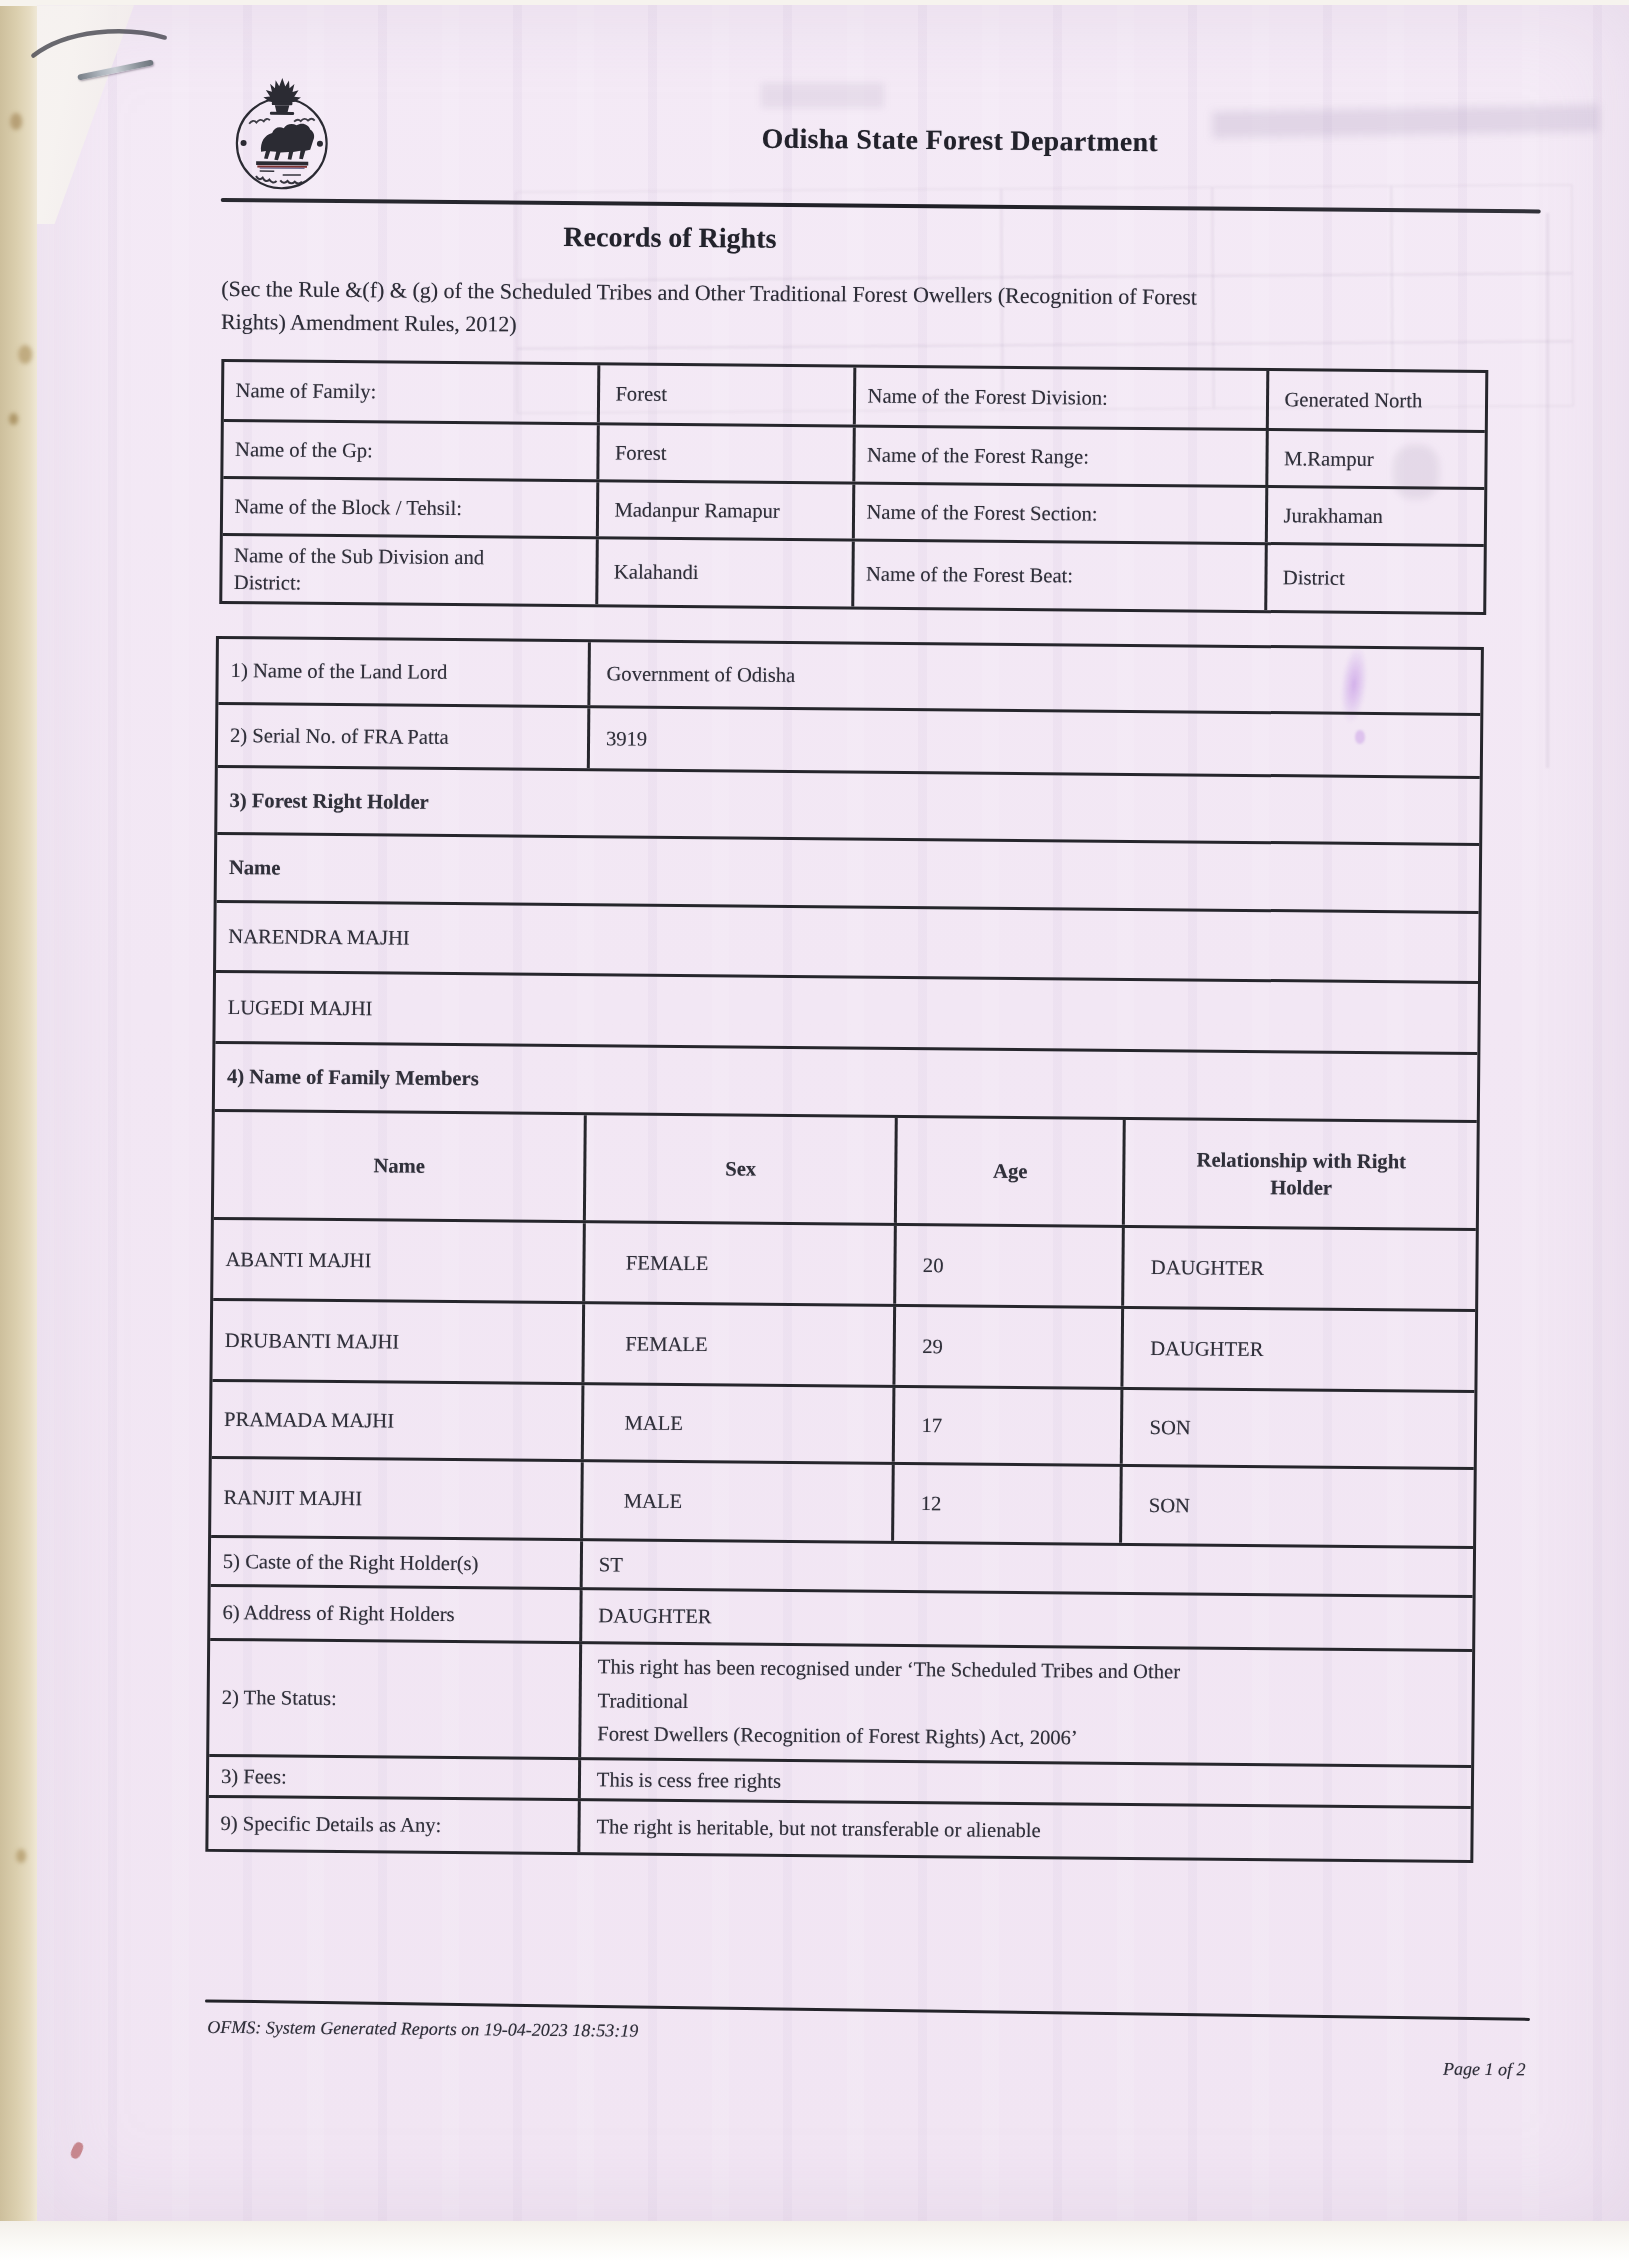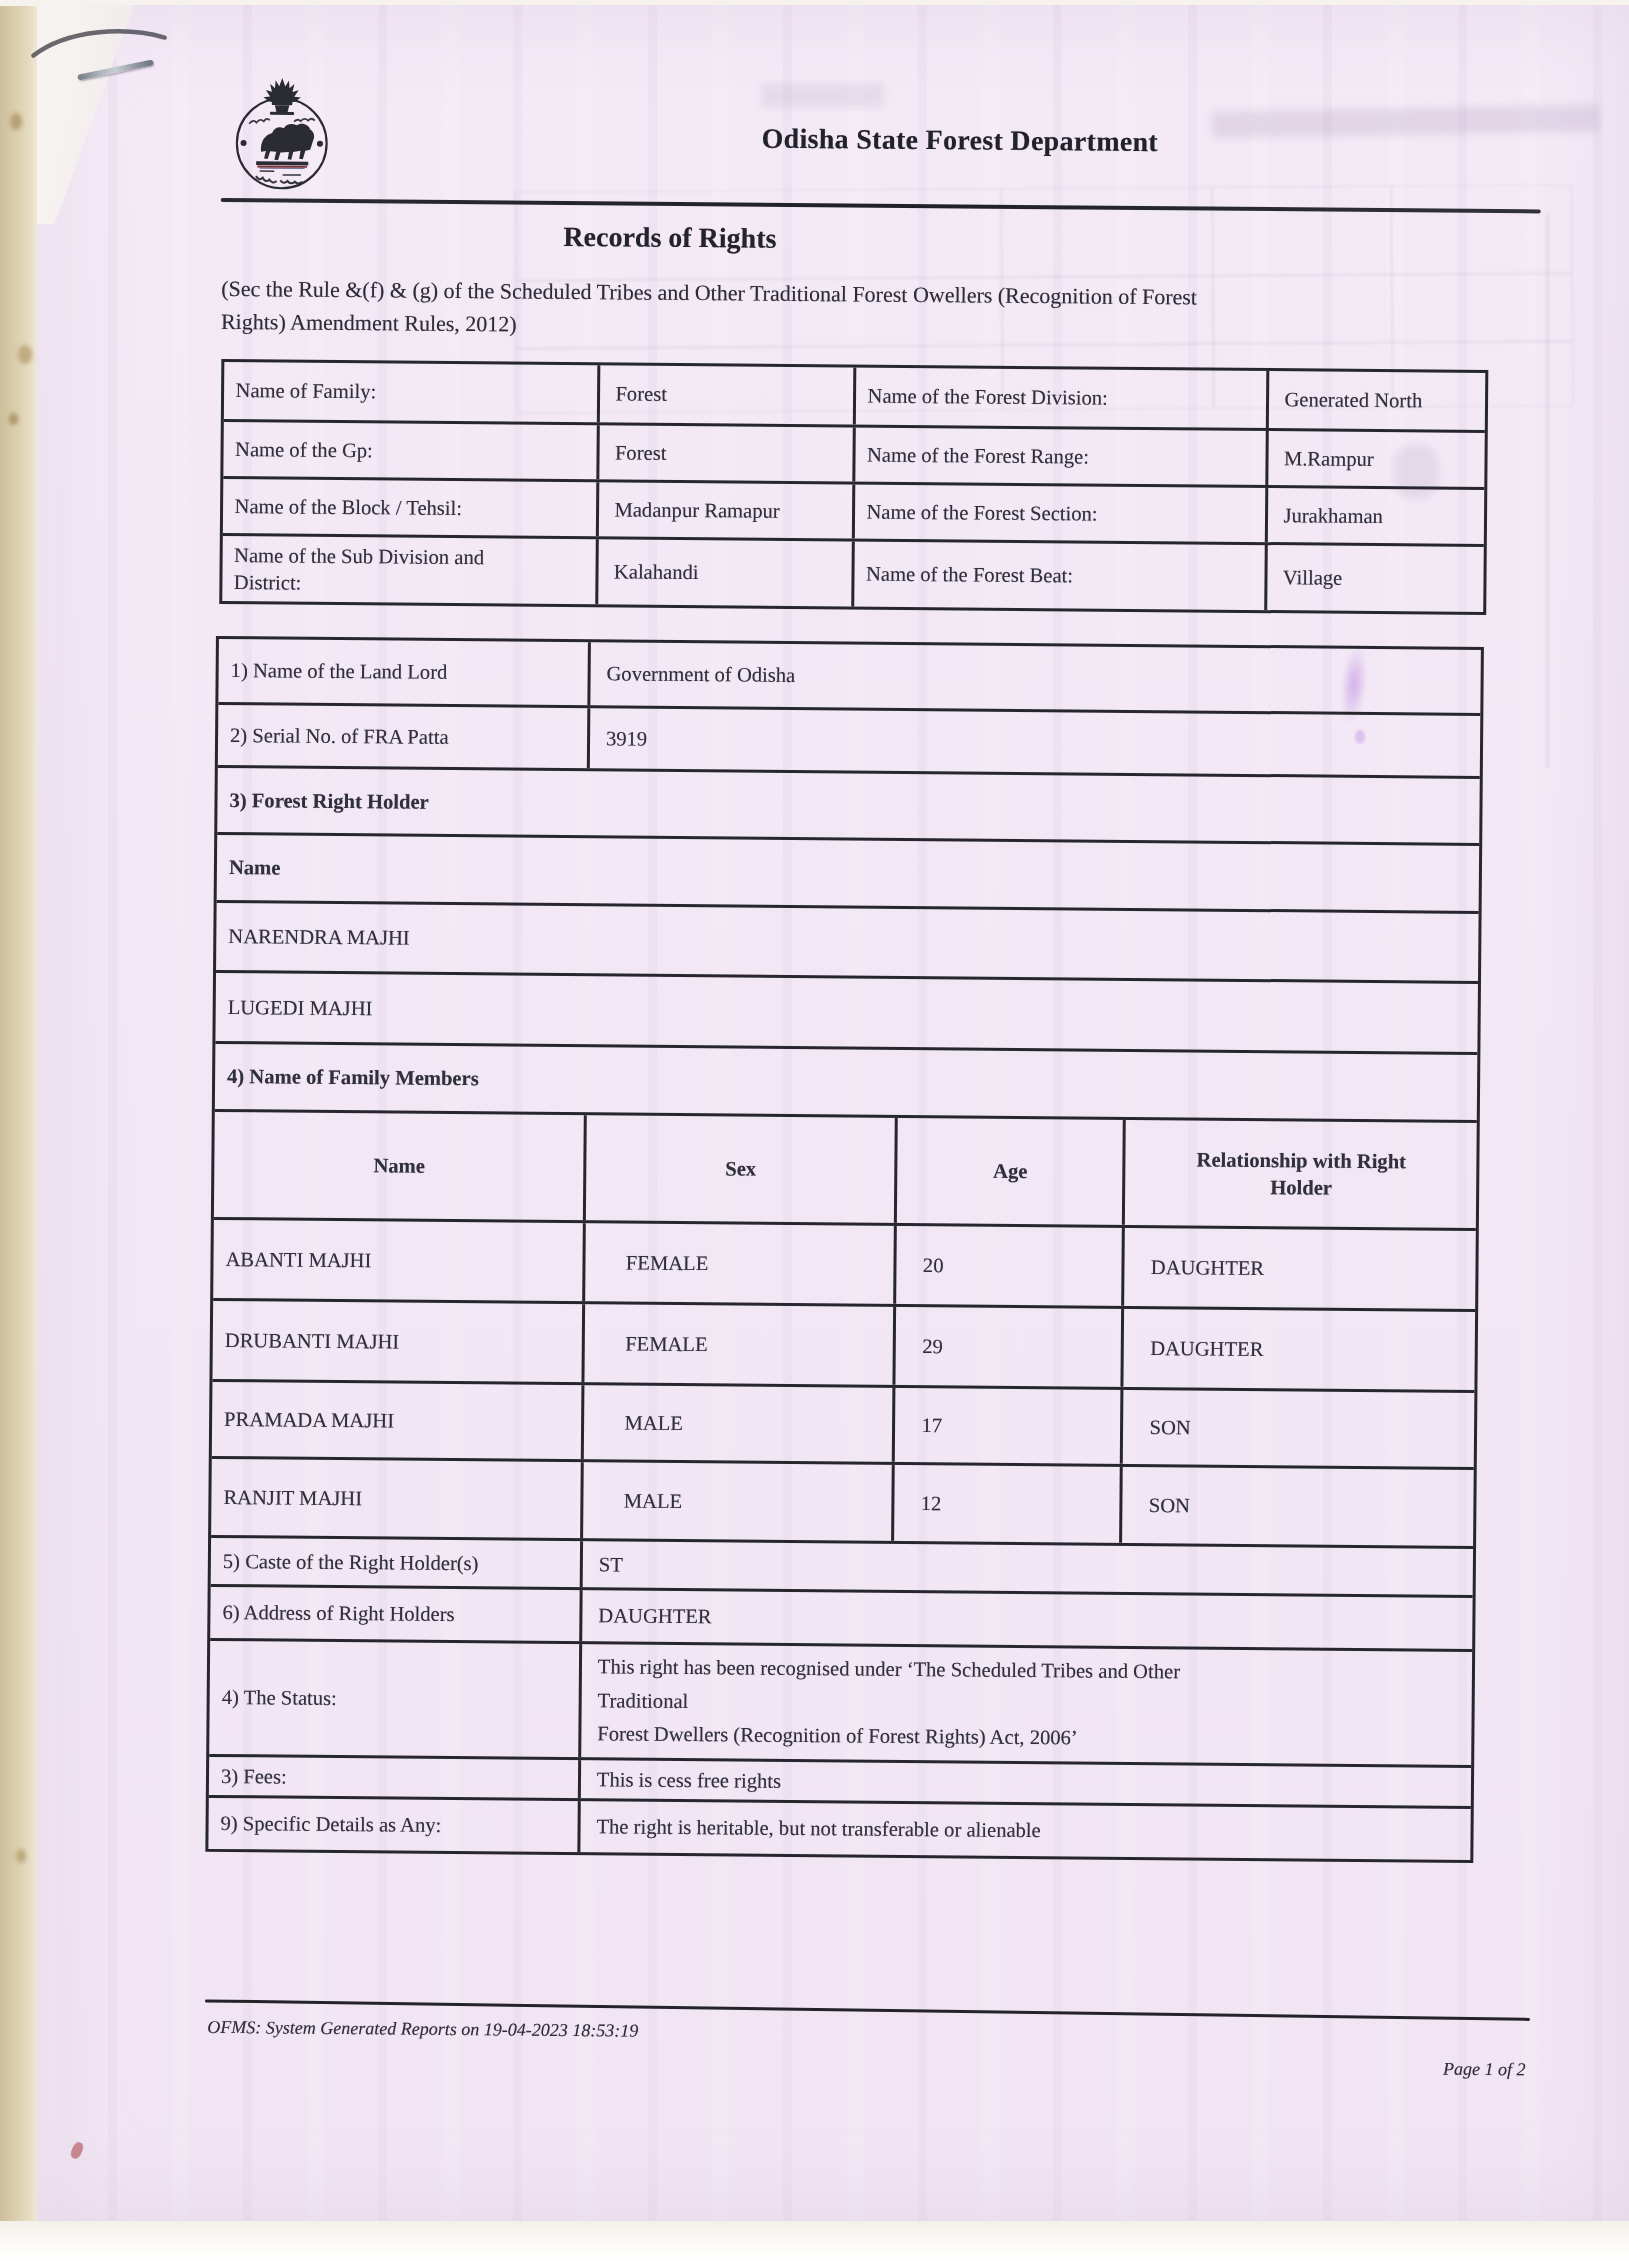--- a/index.html
+++ b/index.html
@@ -274,21 +274,21 @@
       <div class="cell lbl">
           <span>Name of the Sub Division and District:</span>
         </div>
       <div class="cell val">
           <span>Kalahandi</span>
         </div>
       <div class="cell lbl">
           <span>Name of the Forest Beat:</span>
         </div>
       <div class="cell val">
-          <span>Village</span>
+          <span>District</span>
         </div>
     </div>
   </div>
 
   <div class="tbl t2">
     <div class="row cols-2" style="min-height:63px;">
       <div class="cell">
           <span>1) Name of the Land Lord</span>
         </div>
       <div class="cell val">
@@ -412,21 +412,21 @@
     <div class="row cols-2" style="min-height:54px;">
       <div class="cell">
           <span>6) Address of Right Holders</span>
         </div>
       <div class="cell val">
           <span>DAUGHTER</span>
         </div>
     </div>
     <div class="row cols-2" style="min-height:116px;">
       <div class="cell">
-          <span>4) The Status:</span>
+          <span>2) The Status:</span>
         </div>
       <div class="cell val">
         <span class="status-lines">
           <span style="display:block;">This right has been recognised under ‘The Scheduled Tribes and Other</span>
           <span style="display:block;">Traditional</span>
           <span style="display:block;">Forest Dwellers (Recognition of Forest Rights) Act, 2006’</span>
         </span>
       </div>
     </div>
     <div class="row cols-2" style="min-height:41px;">

